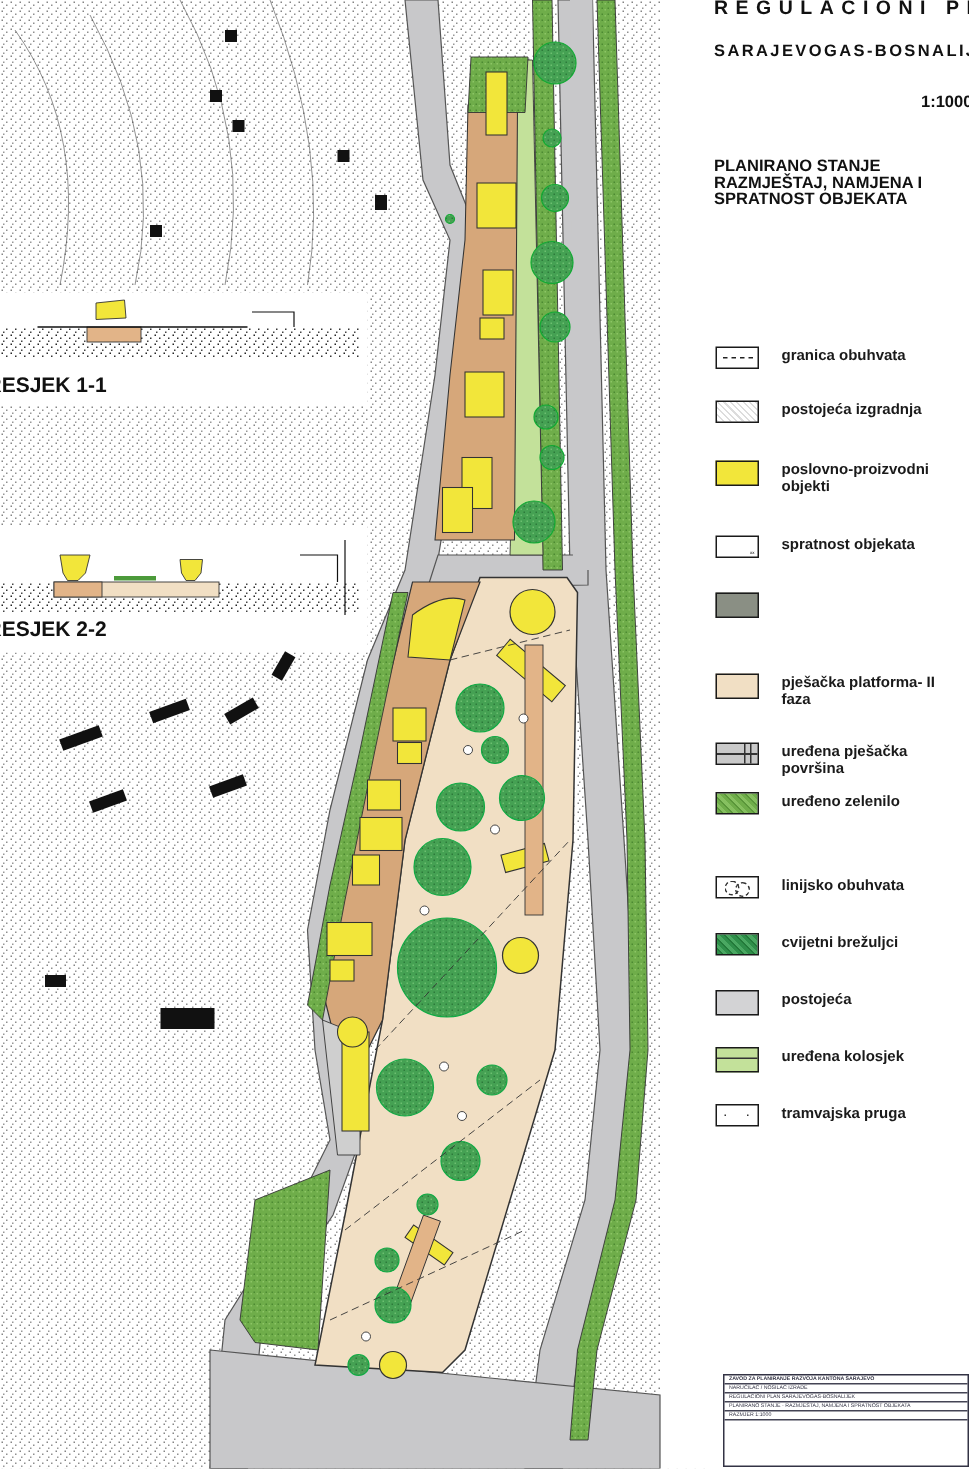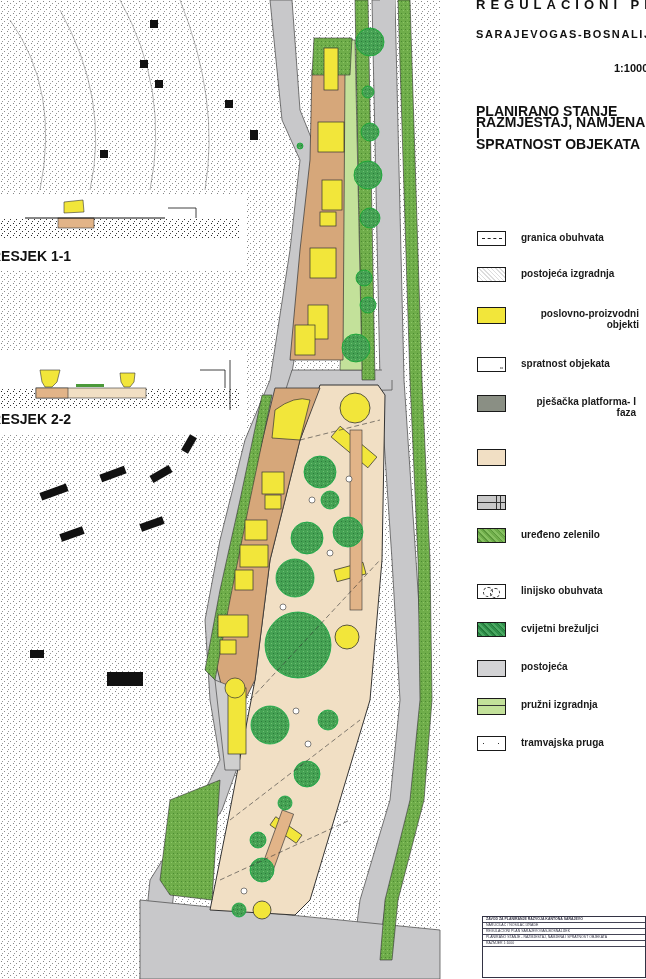--- a/index.html
+++ b/index.html
@@ -1,23 +1,23 @@
 <!DOCTYPE html>
 <html><head>
 <meta charset="utf-8">
 <style>
   html,body{margin:0;padding:0;background:#fff;}
   body{width:646px;height:979px;position:relative;overflow:hidden;font-family:"Liberation Sans",sans-serif;}
   #map{position:absolute;left:0;top:0;width:646px;height:979px;}
   .title1{position:absolute;left:476px;top:-3px;font-size:13px;font-weight:bold;letter-spacing:5px;color:#111;white-space:nowrap;font-family:"Liberation Sans",sans-serif;}
   .title2{position:absolute;left:476px;top:28px;font-size:11px;font-weight:bold;letter-spacing:1.6px;color:#111;white-space:nowrap;}
   .scale{position:absolute;left:614px;top:62px;font-size:11px;font-weight:bold;color:#111;white-space:nowrap;}
-  .subtitle{position:absolute;left:476px;top:106px;font-size:14px;font-weight:bold;color:#111;line-height:11px;width:170px;}
+  .subtitle{position:absolute;left:476px;top:106px;font-size:11px;font-weight:bold;color:#111;line-height:11px;width:170px;}
   .legend{position:absolute;left:477px;top:229px;width:169px;}
-  .lg-item{position:absolute;left:0;display:flex;align-items:flex-start;text-align:right;}
+  .lg-item{position:absolute;left:0;display:flex;align-items:flex-start;}
   .lg-sw{width:29px;height:15px;border:1.5px solid #1a1a1a;box-sizing:border-box;flex:none;position:relative;}
   .lg-lbl{margin-left:15px;font-size:10px;font-weight:bold;color:#1a1a1a;line-height:11px;margin-top:1px;}
   .sec-label{position:absolute;font-size:14px;font-weight:bold;color:#111;white-space:nowrap;}
   .titleblock{position:absolute;left:482px;top:916px;width:164px;height:62px;border:1px solid #334;box-sizing:border-box;background:#fff;}
   .tb-row{font-size:3.5px;color:#334;line-height:5px;padding-left:3px;white-space:nowrap;overflow:hidden;border-bottom:1px solid #445;}
 </style>
 </head>
 <body>
 
 <svg id="map" viewBox="0 0 646 979" xmlns="http://www.w3.org/2000/svg">
@@ -235,30 +235,31 @@
     <div class="lg-lbl" style="width:118px">poslovno-proizvodni objekti</div>
   </div>
   <div class="lg-item" style="top:128px">
     <div class="lg-sw" style="background:#fff;">
       <div style="position:absolute;right:2px;bottom:1px;font-size:3px;">xx</div>
     </div>
     <div class="lg-lbl">spratnost objekata</div>
   </div>
   <div class="lg-item" style="top:166px">
     <div class="lg-sw" style="background:#8a8f84;height:17px;"></div>
-    <div class="lg-lbl" style="width:115px">pješačka platforma- I faza</div>
   </div>
   <div class="lg-item" style="top:220px">
     <div class="lg-sw" style="background:#f1dfc4;height:17px;"></div>
+    <div class="lg-lbl" style="width:115px">pješačka platforma- II faza</div>
   </div>
   <div class="lg-item" style="top:266px">
     <div class="lg-sw" style="background:linear-gradient(#c9c9c9 0 45%,#333 45% 55%,#c9c9c9 55%);">
       <div style="position:absolute;right:4px;top:0;bottom:0;border-left:1px solid #333;"></div>
       <div style="position:absolute;right:8px;top:0;bottom:0;border-left:1px solid #333;"></div>
     </div>
+    <div class="lg-lbl" style="width:115px">uređena pješačka površina</div>
   </div>
   <div class="lg-item" style="top:299px">
     <div class="lg-sw" style="background:repeating-linear-gradient(45deg,#6fad4a 0 2px,#5a963a 2px 3px,#86c060 3px 5px);"></div>
     <div class="lg-lbl">uređeno zelenilo</div>
   </div>
   <div class="lg-item" style="top:355px">
     <div class="lg-sw" style="background:#fff;">
       <div style="position:absolute;left:5px;top:2px;width:8px;height:8px;border:1px dashed #333;border-radius:50%;"></div>
       <div style="position:absolute;left:12px;top:3px;width:8px;height:8px;border:1px dashed #333;border-radius:50%;"></div>
     </div>
@@ -269,21 +270,21 @@
     <div class="lg-lbl">cvijetni brežuljci</div>
   </div>
   <div class="lg-item" style="top:431px">
     <div class="lg-sw" style="background:#d3d3d5;height:17px;"></div>
     <div class="lg-lbl">postojeća</div>
   </div>
   <div class="lg-item" style="top:469px">
     <div class="lg-sw" style="background:#c3e19a;height:17px;">
       <div style="position:absolute;left:0;right:0;top:6px;border-top:1px solid #333;"></div>
     </div>
-    <div class="lg-lbl">pružni izgradnja</div>
+    <div class="lg-lbl">uređena kolosjek</div>
   </div>
   <div class="lg-item" style="top:507px">
     <div class="lg-sw" style="background:#fff;">
       <div style="position:absolute;left:5px;top:6px;width:1px;height:1px;background:#333;"></div>
       <div style="position:absolute;left:20px;top:6px;width:1px;height:1px;background:#333;"></div>
     </div>
     <div class="lg-lbl">tramvajska pruga</div>
   </div>
 </div>
 

